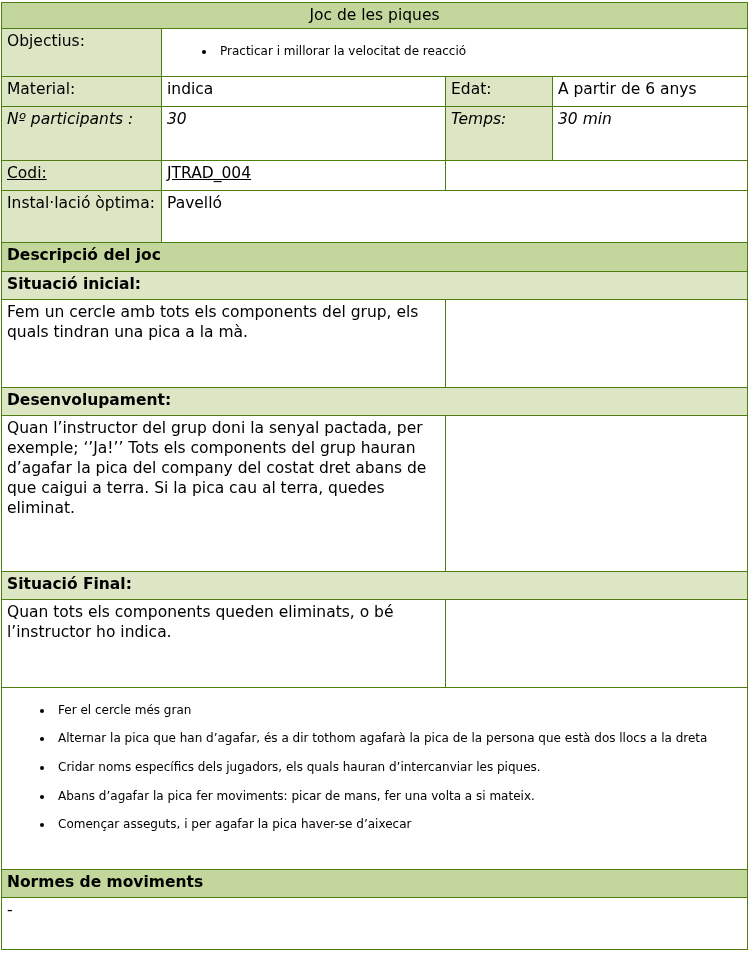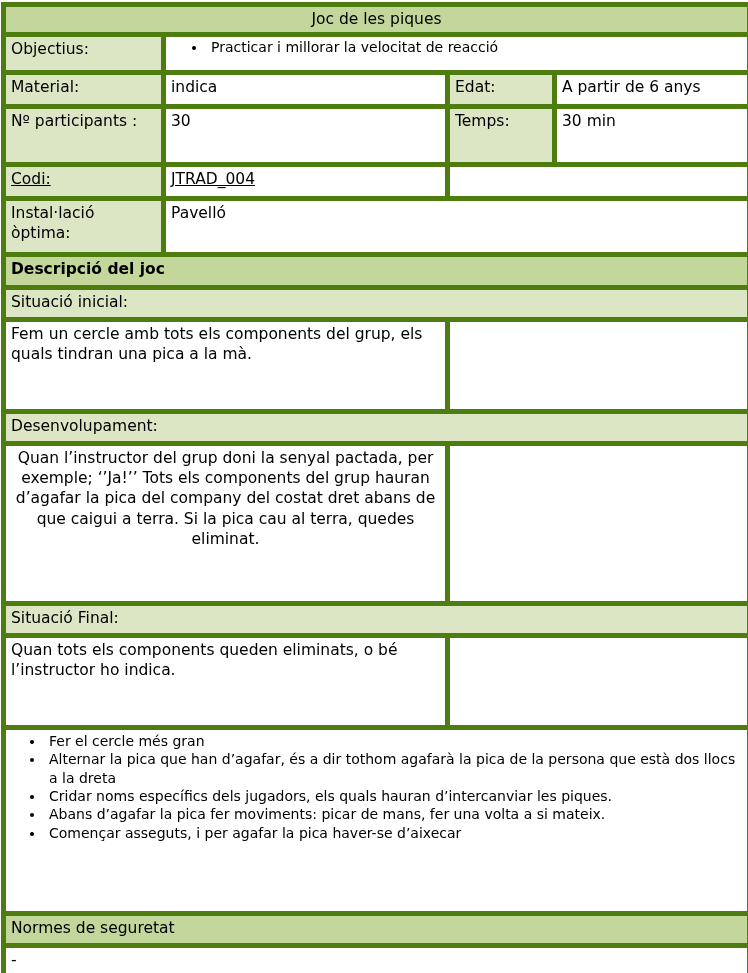--- a/index.html
+++ b/index.html
@@ -24,21 +24,21 @@
   }
 
   table.fitxa {
     width: 746px;
     margin: 2px 0 0 1px;
     border-collapse: collapse;
     table-layout: fixed;
   }
 
   table.fitxa td {
-    border: 5px solid #4d7c0f;
+    border: 1px solid #4d7c0f;
     vertical-align: top;
     padding: 2px 5px 3px 5px;
     font-size: 15.5px;
     line-height: 1.30;
     background: #ffffff;
     word-wrap: break-word;
     overflow-wrap: break-word;
   }
 
   
@@ -67,23 +67,23 @@
     padding: 2px 5px 3px 5px;
   }
 
   
   ul.blist {
     margin: 0;
     padding: 0 0 0 34px;
     list-style-type: disc;
   }
   ul.blist li {
-    margin: 0;
+    margin: 13px;
     padding: 0 0 0 4px;
-    font-size: 14px;
+    font-size: 12px;
     line-height: 1.31;
   }
   ul.blist.obj {
     padding-left: 36px;
   }
   ul.blist.obj li {
     line-height: 1.28;
   }
 
   .dashline {
@@ -91,27 +91,27 @@
     font-size: 15.5px;
     line-height: 1.3;
   }
 
   .txt {
     white-space: pre-line;
   }
 
   .h-objectius  { height: 28px; }
   .h-material   { height: 24px; }
-  .h-part       { height: 48px; }
+  .h-part       { height: 48px; font-style: italic; }
   .h-codi       { height: 24px; text-decoration: underline; }
   .h-instal     { height: 46px; }
   .h-desc-band  { height: 23px; }
-  .h-sit-band   { height: 22px; }
+  .h-sit-band   { height: 22px; font-weight: bold; }
   .h-sit-ini    { height: 82px; }
-  .h-desen      { height: 150px; text-align: center; }
+  .h-desen      { height: 150px; }
   .h-sitfin     { height: 82px; }
   .h-variants   { height: 176px; }
   .h-normes     { height: 46px; }
 </style>
 </head>
 <body>
 
 <div class="sheet">
 
   <table class="fitxa">
@@ -200,21 +200,21 @@
             <li>Fer el cercle més gran</li>
             <li>Alternar la pica que han d’agafar, és a dir tothom agafarà la pica de la persona que està dos llocs a la dreta</li>
             <li>Cridar noms específics dels jugadors, els quals hauran d’intercanviar les piques.</li>
             <li>Abans d’agafar la pica fer moviments: picar de mans, fer una volta a si mateix.</li>
             <li>Començar asseguts, i per agafar la pica haver-se d’aixecar</li>
           </ul>
         </td>
       </tr>
 
       <tr>
-        <td class="fill-dark band-left h-sit-band" colspan="4">Normes de seguretat</td>
+        <td class="fill-dark band-left h-sit-band" colspan="4">Normes de moviments</td>
       </tr>
 
       <tr>
         <td colspan="4" class="h-normes dashline">-</td>
       </tr>
 
     </tbody>
   </table>
 
 </div>

